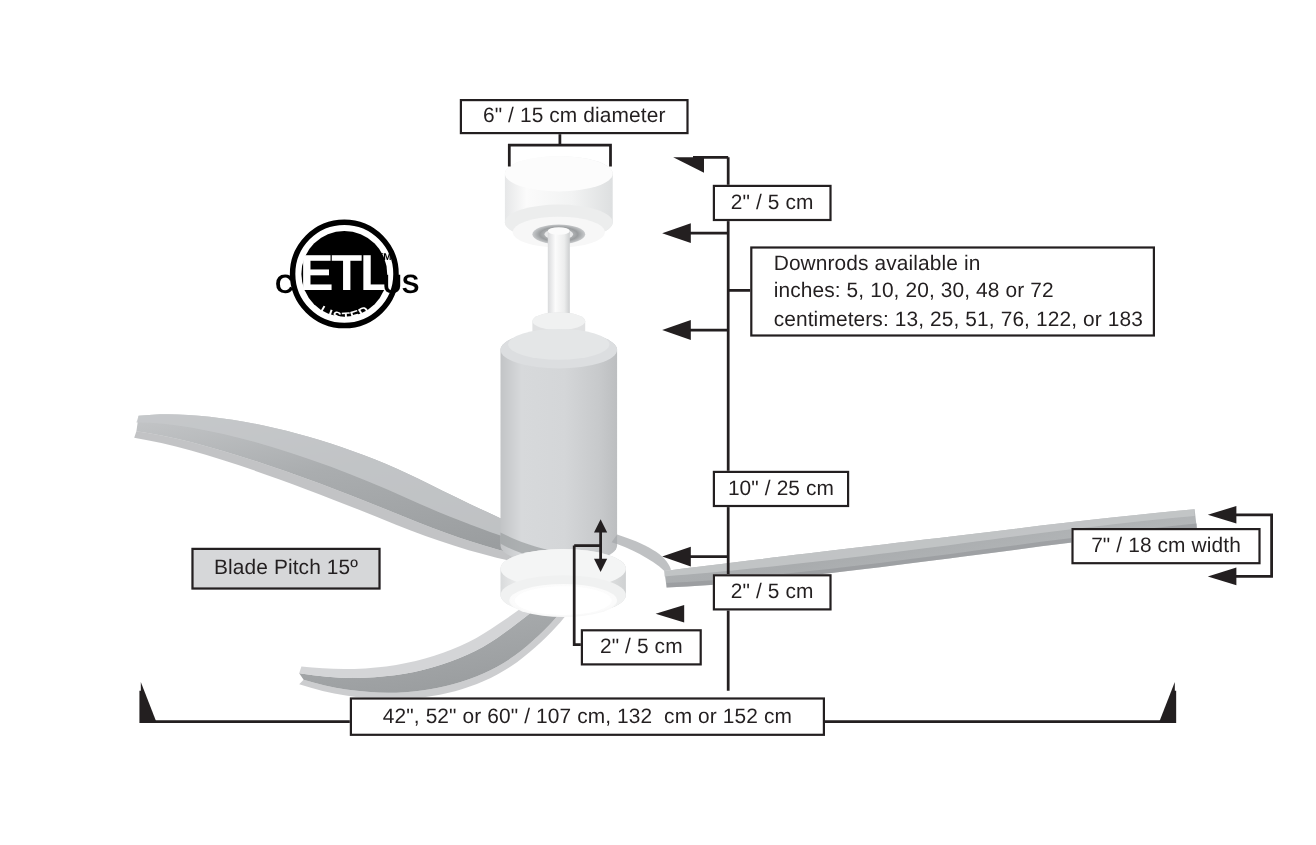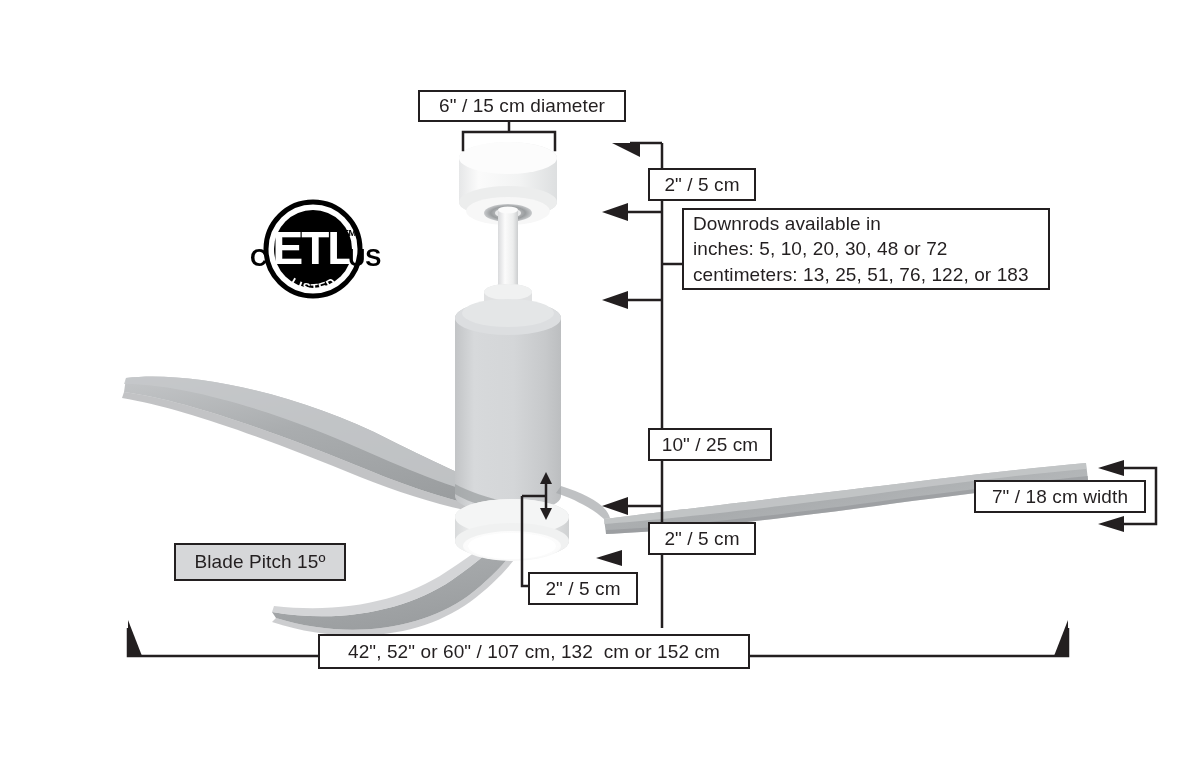--- a/index.html
+++ b/index.html
@@ -40,21 +40,20 @@
     align-items: center;
     justify-content: center;
     padding: 2px 9px;
   }
   .callout.left-align {
     justify-content: flex-start;
     text-align: left;
   }
   .callout.shaded {
     background: #d6d7d9;
-    margin-top: 45px;
   }
   .multiline {
     white-space: pre;
     display: block;
   }
 </style>
 </head>
 <body>
 
 <div id="stage">
@@ -233,21 +232,21 @@
       <polygon points="1098,524 1124,516 1124,532"></polygon>
 
       <polygon points="596,558 622,550 622,566"></polygon>
     </g>
   </svg>
 
   <div class="callout" style="left:418px; top:90px; width:208px; height:32px;">6" / 15 cm diameter</div>
 
   <div class="callout" style="left:648px; top:168px; width:108px; height:33px;">2" / 5 cm</div>
 
-  <div class="callout left-align" style="left:682px; top:208px; width:368px; height:82px;">
+  <div class="callout left-align" style="left:682px; top:224px; width:368px; height:82px;justify-content:flex-end;">
     <span class="multiline">Downrods available in
 inches: 5, 10, 20, 30, 48 or 72
 centimeters: 13, 25, 51, 76, 122, or 183</span>
   </div>
 
   <div class="callout" style="left:648px; top:428px; width:124px; height:33px;">10" / 25 cm</div>
 
   <div class="callout" style="left:648px; top:522px; width:108px; height:33px;">2" / 5 cm</div>
 
   <div class="callout" style="left:528px; top:572px; width:110px; height:33px;">2" / 5 cm</div>

